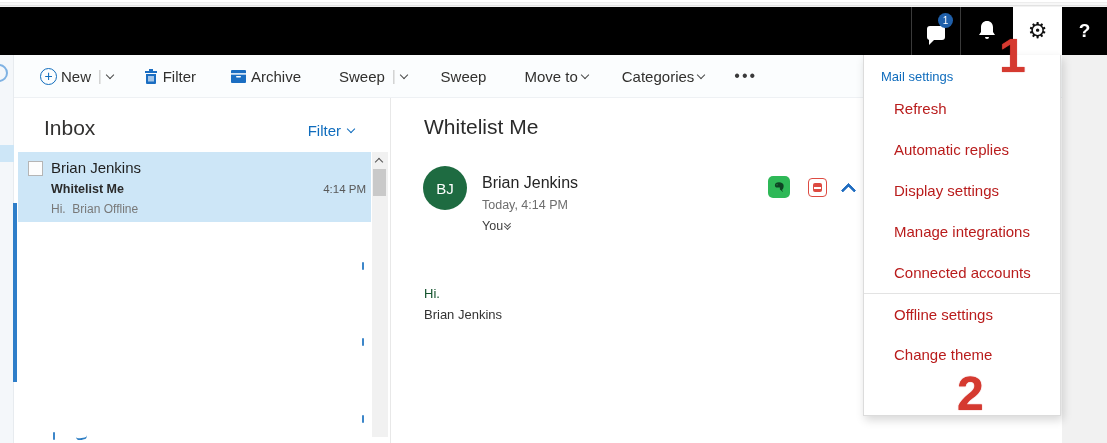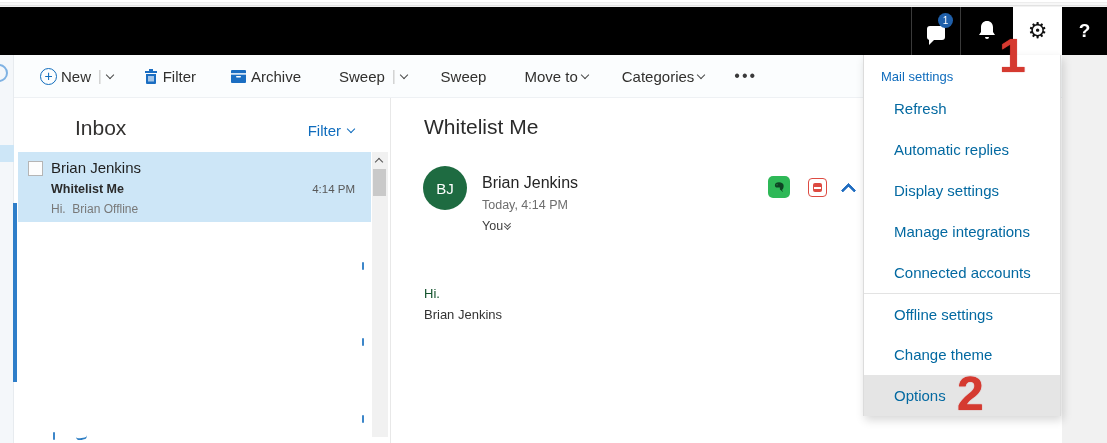--- a/index.html
+++ b/index.html
@@ -38,30 +38,30 @@
     display:flex; align-items:center; justify-content:center; line-height:1; padding-bottom:1px; }
   .more-dots { font-size:16px; letter-spacing:2px; color:#3a3a3a; }
 
   
   .left-strip { position:absolute; left:0; top:55px; width:14px; bottom:0; background:#f4f7fa; border-right:1px solid #e7ebef; }
   .half-circle { position:absolute; left:-10px; top:9px; width:18px; height:18px; border:2px solid #7fb2e3; border-radius:50%; }
   .strip-sel { position:absolute; left:0; top:90px; width:14px; height:17px; background:#cde6f7; }
   .strip-scroll { position:absolute; left:13px; top:203px; width:4px; height:179px; background:#2e7ec9; z-index:3; }
 
   
-  .list-pane { position:absolute; left:18px; top:98px; width:372px; bottom:0; background:#fff;padding-left:31px; }
+  .list-pane { position:absolute; left:18px; top:98px; width:372px; bottom:0; background:#fff; }
   .list-header { position:relative; height:54px; }
   .inbox-title { position:absolute; left:26px; top:18px; font-size:21px; color:#323130; }
   .filter-link { position:absolute; right:36px; top:24px; color:#0f6cbd; font-size:15px; display:flex; align-items:center; gap:7px; }
   .filter-link .chev { border-color:#0f6cbd; }
   .email-item { position:absolute; left:0; top:54px; width:353px; height:70px; background:#cde6f7; }
   .cbox { position:absolute; left:10px; top:9px; width:15px; height:15px; background:#fdfdfd; border:1px solid #b5b5b5; }
   .sender { position:absolute; left:33px; top:7px; font-size:15px; color:#1f1f1f; }
   .subject { position:absolute; left:33px; top:30px; font-size:12.5px; font-weight:bold; color:#2b2b2b; }
-  .time { position:absolute; right:16px; top:31px; font-size:11.5px; color:#595959; }
+  .time { position:absolute; right:5px; top:31px; font-size:11.5px; color:#595959; }
   .preview { position:absolute; left:33px; top:50px; font-size:12px; color:#787878; white-space:pre; }
   .list-scroll { position:absolute; left:354px; top:54px; width:16px; bottom:6px; background:#f1f1f1; }
   .scroll-up { position:absolute; left:4px; top:7px; width:6px; height:6px; border-left:1.7px solid #555; border-top:1.7px solid #555; transform:rotate(45deg); }
   .scroll-thumb { position:absolute; left:1px; top:17px; width:13px; height:27px; background:#c9c9c9; }
   .tick { position:absolute; width:2px; height:8px; background:#3c86c9; border-radius:1px; }
   .squiggle { position:absolute; left:58px; bottom:3px; width:11px; height:5px; border-bottom:2px solid #2f7fc4; border-radius:0 0 4px 4px; transform:rotate(-8deg); }
 
   .v-divider { position:absolute; left:390px; top:98px; width:1px; bottom:0; background:#e8e8e8; }
 
   
@@ -86,21 +86,21 @@
   .body-line1 { position:absolute; left:33px; top:188px; font-size:13px; color:#14532d; }
   .body-line2 { position:absolute; left:33px; top:209px; font-size:13px; color:#333; }
 
   
   .right-strip { position:absolute; right:0; top:55px; width:45px; bottom:0; background:#f1f1f1; }
 
   
   .menu { position:absolute; left:863px; top:55px; width:198px; height:361px; background:#fff; z-index:20;
     border:1px solid #dcdcdc; border-top:none; box-shadow:2px 4px 9px rgba(0,0,0,.16); }
   .menu-header { padding:14px 0 4px 17px; color:#0f6cbd; font-size:13px; }
-  .menu-item { height:41px; line-height:41px; padding-left:30px; font-size:15px; color:#0369a1; cursor:default; }
+  .menu-item { height:41px; line-height:41px; padding-left:30px; font-size:15px; color:#b91c1c; cursor:default; }
   .menu-sep { border-top:1px solid #e3e3e3; }
   .menu-item.highlight { background:#e5e5e5; }
 
   
   .anno { position:absolute; z-index:30; font-size:48px; font-weight:bold; color:#d53a30; line-height:1;
     text-shadow:0 0 1px #c22; }
   .anno-1 { left:999px; top:32px; }
   .anno-2 { left:957px; top:370px; }
 </style>
 </head>
@@ -245,19 +245,18 @@
 
   <div class="menu">
     <div class="menu-header">Mail settings</div>
     <div class="menu-item">Refresh</div>
     <div class="menu-item">Automatic replies</div>
     <div class="menu-item">Display settings</div>
     <div class="menu-item">Manage integrations</div>
     <div class="menu-item">Connected accounts</div>
     <div class="menu-item menu-sep">Offline settings</div>
     <div class="menu-item">Change theme</div>
-    <div class="menu-item highlight">Options</div>
   </div>
 
   <div class="anno anno-1">1</div>
   <div class="anno anno-2">2</div>
 
 </div>
 
 </body></html>

